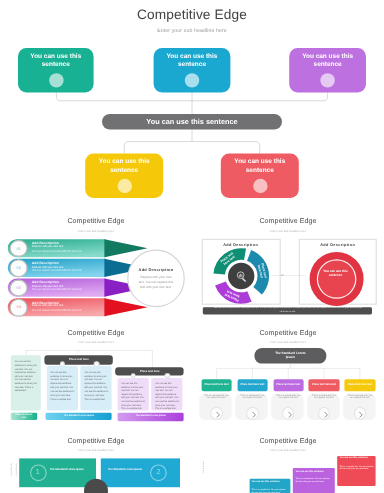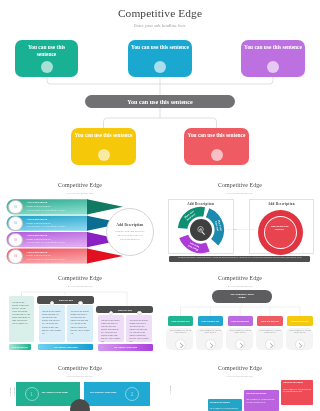--- a/index.html
+++ b/index.html
@@ -1,17 +1,17 @@
 <!DOCTYPE html>
 <html><head>
 <meta charset="utf-8">
 <style>
 html,body{margin:0;padding:0;background:#fff;}
 body{width:320px;height:411px;overflow:hidden;font-family:"Liberation Sans",sans-serif;-webkit-font-smoothing:antialiased;}
-#page{position:relative;width:320px;height:411px;background:#fff;font-family:Liberation Serif, serif;}
+#page{position:relative;width:320px;height:411px;background:#fff;}
 .slide{position:absolute;background:#fff;overflow:hidden;}
 
 
 #s1{left:0;top:0;width:320px;height:172px;}
 #s1 .title{position:absolute;left:0;width:320px;top:7px;text-align:center;color:#434343;font-size:11.4px;letter-spacing:.1px;}
 #s1 .sub{position:absolute;left:0;width:320px;top:22.5px;text-align:center;color:#9b9b9b;font-size:4.3px;letter-spacing:.1px;}
 .nbox{position:absolute;border-radius:7px;color:#fff;text-align:center;}
 .nbox .t{position:absolute;left:3px;right:3px;top:4px;font-size:5.4px;line-height:6.6px;font-weight:600;}
 .nbox .circ{position:absolute;left:50%;margin-left:-6px;top:21px;width:12px;height:12px;border-radius:50%;background:rgba(255,255,255,.62);}
 .gbar{position:absolute;background:#717173;border-radius:7px;color:#fff;display:flex;align-items:center;justify-content:center;font-size:6.1px;font-weight:600;}

